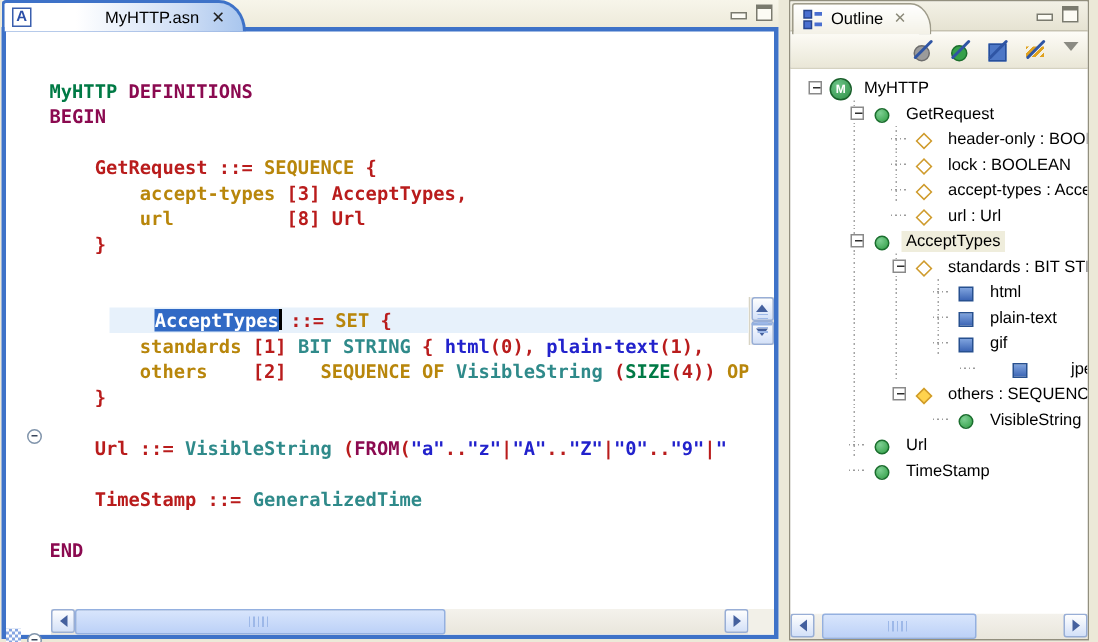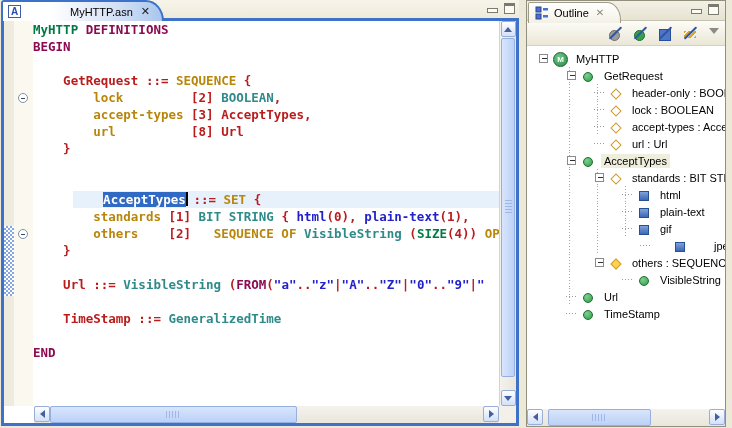--- a/index.html
+++ b/index.html
@@ -19,21 +19,21 @@
               color:#2b4fa8; font:bold 10px/11px "Liberation Sans",sans-serif; text-align:center; }
   .e-tab-label { font-size:11px; color:#000;margin-left:44px; }
   .tab-close { font:bold 11px/11px "DejaVu Sans",sans-serif; color:#222; cursor:default; padding-left:3px; }
 
   .minmax { position:absolute; top:3px; display:flex; gap:6px; z-index:4; }
   .btn-min { width:11px; height:5px; border:1px solid #7a7a6e; background:#fcfbf4; margin-top:5px; }
   .btn-max { width:11px; height:11px; border:1px solid #7a7a6e; border-top:3px solid #7a7a6e; background:#fcfbf4; }
 
   .editor-frame { position:absolute; left:0; top:18px; width:518px; height:408px;
                   border:3px solid #3e72c8; background:#fff; display:flex; flex-direction:column; }
-  .editor-body { flex:1; display:flex; min-height:0; }
+  .editor-body { flex:1; display:flex; min-height:0;align-items:center; }
 
   .ann-ruler { width:10px; background:#efecdf; position:relative; }
   .range-ind { position:absolute; left:0; width:10px;
                background:conic-gradient(#86a6e2 25%, #fdfdfd 25% 50%, #86a6e2 50% 75%, #fdfdfd 75%);
                background-size:4px 4px; }
   .fold-ruler { width:19px; background:#fbf9ef; position:relative; }
   .fold-icon { position:absolute; left:4px; width:10px; height:10px; border:1px solid #8094ab;
                border-radius:50%; background:#fff; }
   .fold-icon::after { content:""; position:absolute; left:2px; top:3.5px; width:4px; height:1px; background:#39465c; }
 
@@ -151,21 +151,20 @@
       </div>
       <div class="fold-ruler" id="fold-ruler">
           <div class="fold-icon" style="top: 72px;"></div>
           <div class="fold-icon" style="top: 208px;"></div>
         </div>
       <div class="code-area" id="code-area">
           <div class="cline"><span class="tk-kg">MyHTTP</span><span class="tk-p"> </span><span class="tk-kp">DEFINITIONS</span></div>
           <div class="cline"><span class="tk-kp">BEGIN</span></div>
           <div class="cline"></div>
           <div class="cline"><span class="tk-p">    GetRequest ::= </span><span class="tk-go">SEQUENCE</span><span class="tk-p"> {</span></div>
-          <div class="cline"><span class="tk-p">        </span><span class="tk-fd">lock</span><span class="tk-p">         [2] </span><span class="tk-ty">BOOLEAN</span><span class="tk-p">,</span></div>
           <div class="cline"><span class="tk-p">        </span><span class="tk-fd">accept-types</span><span class="tk-p"> [3] AcceptTypes,</span></div>
           <div class="cline"><span class="tk-p">        </span><span class="tk-fd">url</span><span class="tk-p">          [8] Url</span></div>
           <div class="cline"><span class="tk-p">    }</span></div>
           <div class="cline"></div>
           <div class="cline"></div>
           <div class="cline hl"><span class="tk-p">    </span><span class="tk-sel">AcceptTypes</span><span class="caret"></span><span class="tk-p"> ::= </span><span class="tk-go">SET</span><span class="tk-p"> {</span></div>
           <div class="cline"><span class="tk-p">        </span><span class="tk-fd">standards</span><span class="tk-p"> [1] </span><span class="tk-ty">BIT STRING</span><span class="tk-p"> { </span><span class="tk-bn">html</span><span class="tk-p">(0), </span><span class="tk-bn">plain-text</span><span class="tk-p">(1),</span></div>
           <div class="cline"><span class="tk-p">        </span><span class="tk-fd">others</span><span class="tk-p">    [2]   </span><span class="tk-go">SEQUENCE OF</span><span class="tk-p"> </span><span class="tk-ty">VisibleString</span><span class="tk-p"> (</span><span class="tk-sz">SIZE</span><span class="tk-p">(4)) </span><span class="tk-go">OPTIONAL</span></div>
           <div class="cline"><span class="tk-p">    }</span></div>
           <div class="cline"></div>

